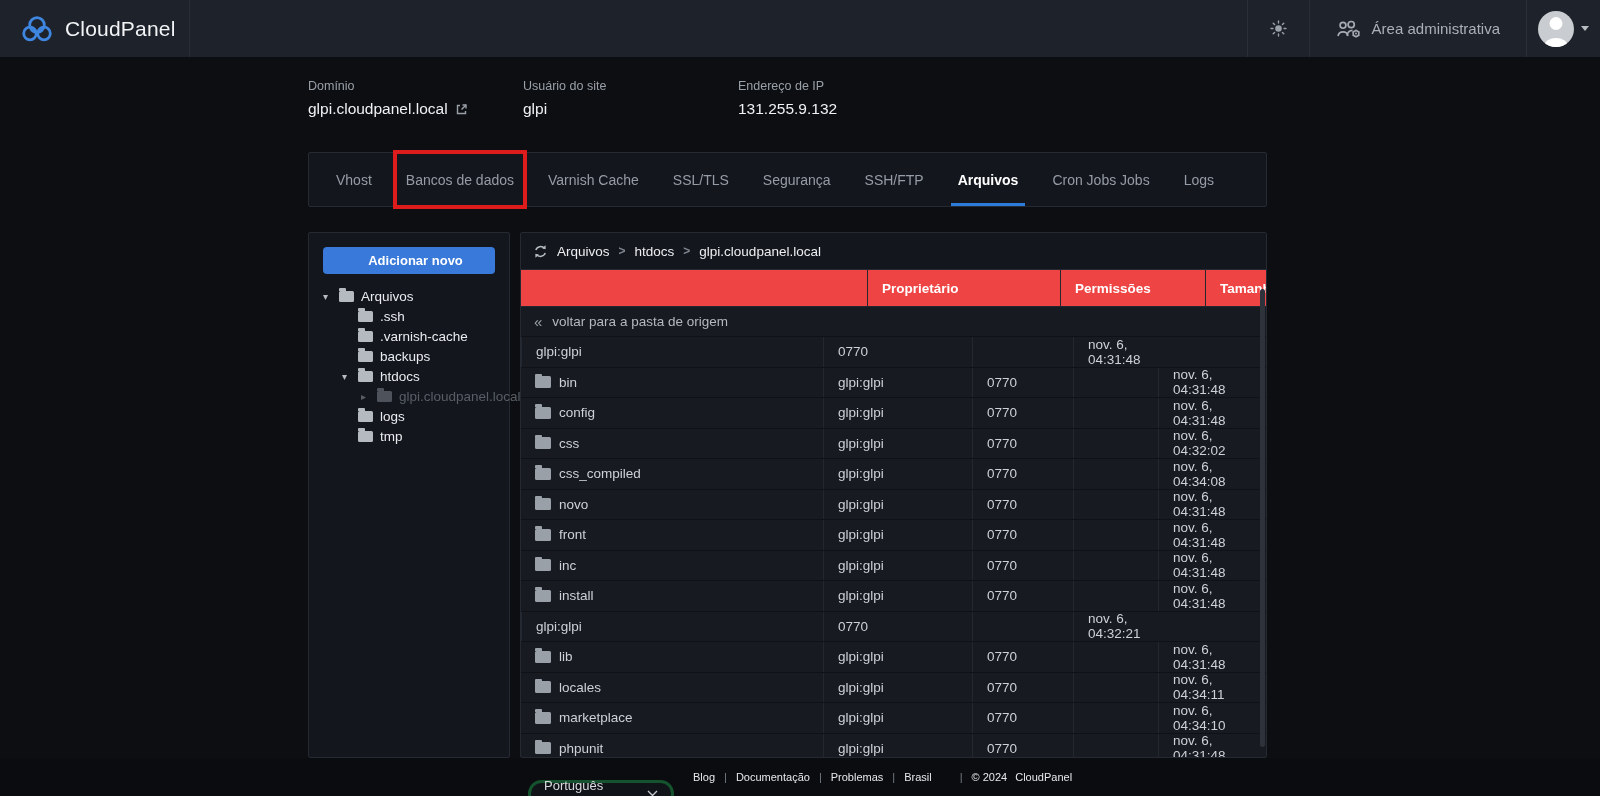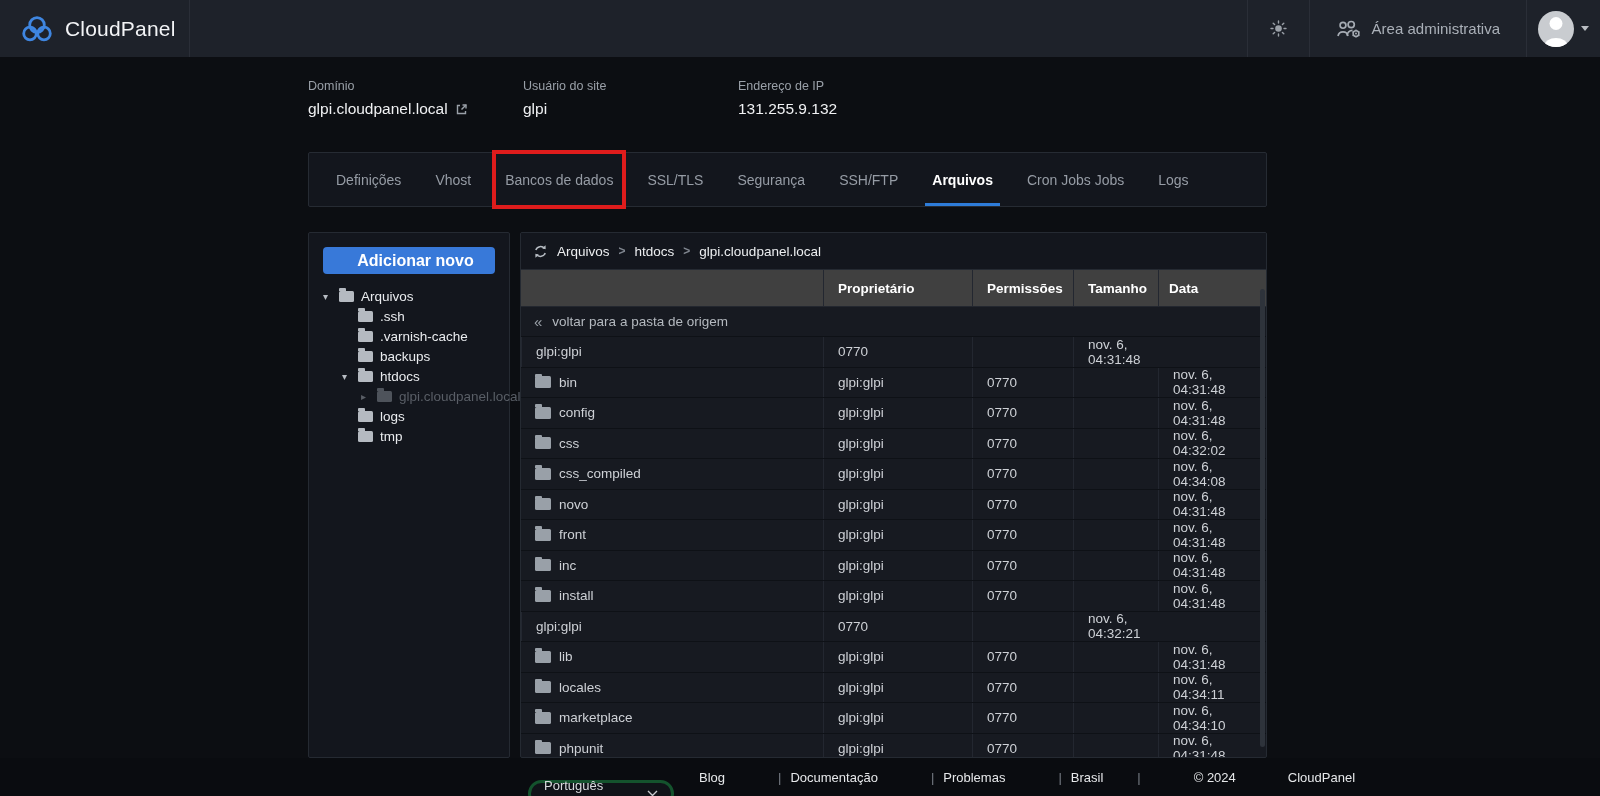--- a/index.html
+++ b/index.html
@@ -32,50 +32,50 @@
   .site-field .lbl { font-size:12.5px; color:#9aa0a8; margin-bottom:7px; }
   .site-field .val { font-size:15.5px; color:#f0f1f3; display:flex; align-items:center; gap:7px; }
   
   .tabbar { position:absolute; left:308px; top:152px; width:959px; height:55px; background:#13161d; border:1px solid #262b33; border-radius:2px; display:flex; align-items:stretch; padding-left:10px; z-index:10; }
   .tab { position:relative; display:flex; align-items:center; padding:0 17px; font-size:14px; color:#969ca5; cursor:pointer; white-space:nowrap; }
   .tab.active { color:#ffffff; font-weight:bold; }
   .tab.active::after { content:""; position:absolute; left:10px; right:10px; bottom:0; height:3px; background:#2e7cd9; }
   .annotation-box { position:absolute; left:4px; right:4px; top:-3px; bottom:-3px; border:4px solid #df1c1c; z-index:20; pointer-events:none; }
   
   .sidebar { position:absolute; left:308px; top:232px; width:202px; height:526px; background:#13161d; border:1px solid #252a32; border-radius:2px; padding-top:8px; }
-  .add-btn { display:block; margin:6px 14px 0 14px; width:calc(100% - 28px); height:27px; background:#3879d9; border:none; border-radius:4px; color:#ffffff; font-size:16px; font-weight:bold; font-family:inherit; cursor:pointer;padding-left:13px; }
+  .add-btn { display:block; margin:6px 14px 0 14px; width:calc(100% - 28px); height:27px; background:#3879d9; border:none; border-radius:4px; color:#ffffff; font-size:13px; font-weight:bold; font-family:inherit; cursor:pointer;padding-left:13px; }
   .tree { margin-top:12px; }
   .tree-item { display:flex; align-items:center; height:20px; font-size:13.5px; color:#e9ebee; cursor:pointer; white-space:nowrap; }
   .tree-caret { display:inline-block; width:16px; font-size:10px; color:#b6bbc2; flex:none; }
   .folder { width:15px; height:11px; background:#b5bac1; border-radius:1.5px; position:relative; flex:none; margin-right:7px; }
   .folder::before { content:""; position:absolute; top:-2.5px; left:0; width:6.5px; height:3px; background:inherit; border-radius:1px 1px 0 0; }
   .tree-item.dimmed { color:#595e66; }
   .tree-item.dimmed .folder { background:#4e535b; }
   .tree-item.dimmed .tree-caret { color:#595e66; }
   
   .main-panel { position:absolute; left:520px; top:232px; width:747px; height:526px; background:#171a21; border:1px solid #252a32; border-radius:2px; overflow:hidden; }
   .crumb-row { height:37px; display:flex; align-items:center; gap:9px; padding-left:12px; background:#13161d; border-bottom:1px solid #252a32; }
   .crumb { display:flex; align-items:center; gap:9px; font-size:13.5px; color:#eceef0; }
   .crumb .sep { color:#818790; font-weight:bold; font-size:12px; }
   .crumb a { color:#eceef0; text-decoration:none; cursor:pointer; }
   .grid { display:grid; grid-template-columns:302px 149px 101px 85px 1fr; }
-  .thead { height:37px; background:#404040; border-bottom:1px solid #23272f; }
+  .thead { height:37px; background:#ef4444; border-bottom:1px solid #23272f;gap:44px; }
   .thead .cell { display:flex; align-items:center; font-size:13.5px; font-weight:bold; color:#ffffff; padding-left:14px; }
   .cell.bl { border-left:1px solid #232730; }
   .cell.date { padding-left:10px; }
   .back-row { height:30px; display:flex; align-items:center; gap:10px; padding-left:13px; font-size:13.5px; color:#b4b9bf; border-bottom:1px solid #0e1116; cursor:pointer; }
   .back-row .laquo { font-size:15px; color:#9aa0a8; }
   .frow { height:30.5px; border-bottom:1px solid #0e1116; cursor:pointer; }
   .frow .cell { display:flex; align-items:center; font-size:13.5px; color:#ced1d6; padding-left:14px; overflow:hidden; }
   .frow .folder { width:16px; height:12px; background:#99a0a8; margin-right:8px; }
   .scroll-thumb { position:absolute; right:1px; top:56px; width:5px; height:458px; border-radius:3px; background:#2e333b; cursor:pointer; }
   
   .footer { position:absolute; left:0; right:0; top:758px; height:38px; background:#0a0c10; display:flex; align-items:center; padding-left:528px; z-index:40; }
   .lang-select { width:146px; height:27px; border:3px solid #14532d; border-radius:14px; background:#101318; color:#d9dbde; font-size:13px; display:flex; align-items:center; justify-content:space-between; padding:0 13px; cursor:pointer; flex:none;margin-top:32px; }
-  .flinks { display:flex; align-items:center; margin-left:25px; font-size:13px; color:#e6e8ea;gap:44px; }
+  .flinks { display:flex; align-items:center; margin-left:19px; font-size:11px; color:#e6e8ea; }
   .flinks .fsep { color:#787e86; margin:0 9px; }
   .flinks a { color:#e6e8ea; text-decoration:none; cursor:pointer; white-space:nowrap; }
   .copy { white-space:nowrap; }
   .fbrand { margin-left:8px; white-space:nowrap; }
 </style>
 </head>
 <body>
 
 <header class="navbar">
   <div class="brand">
@@ -167,30 +167,30 @@
     <div class="val">
       <span>131.255.9.132</span>
 
     </div>
   </div>
   </section>
 
 <nav class="tabbar">
     <span style="display:flex;align-items:stretch">
       <a class="tab">
-    <span>Definições</span>
-
-  </a>
-      <a class="tab">
     <span>Vhost</span>
 
   </a>
       <a class="tab">
     <span>Bancos de dados</span>
     <span class="annotation-box"></span>
+  </a>
+      <a class="tab">
+    <span>Varnish Cache</span>
+
   </a>
       <a class="tab">
     <span>SSL/TLS</span>
 
   </a>
       <a class="tab">
     <span>Segurança</span>
 
   </a>
       <a class="tab">

